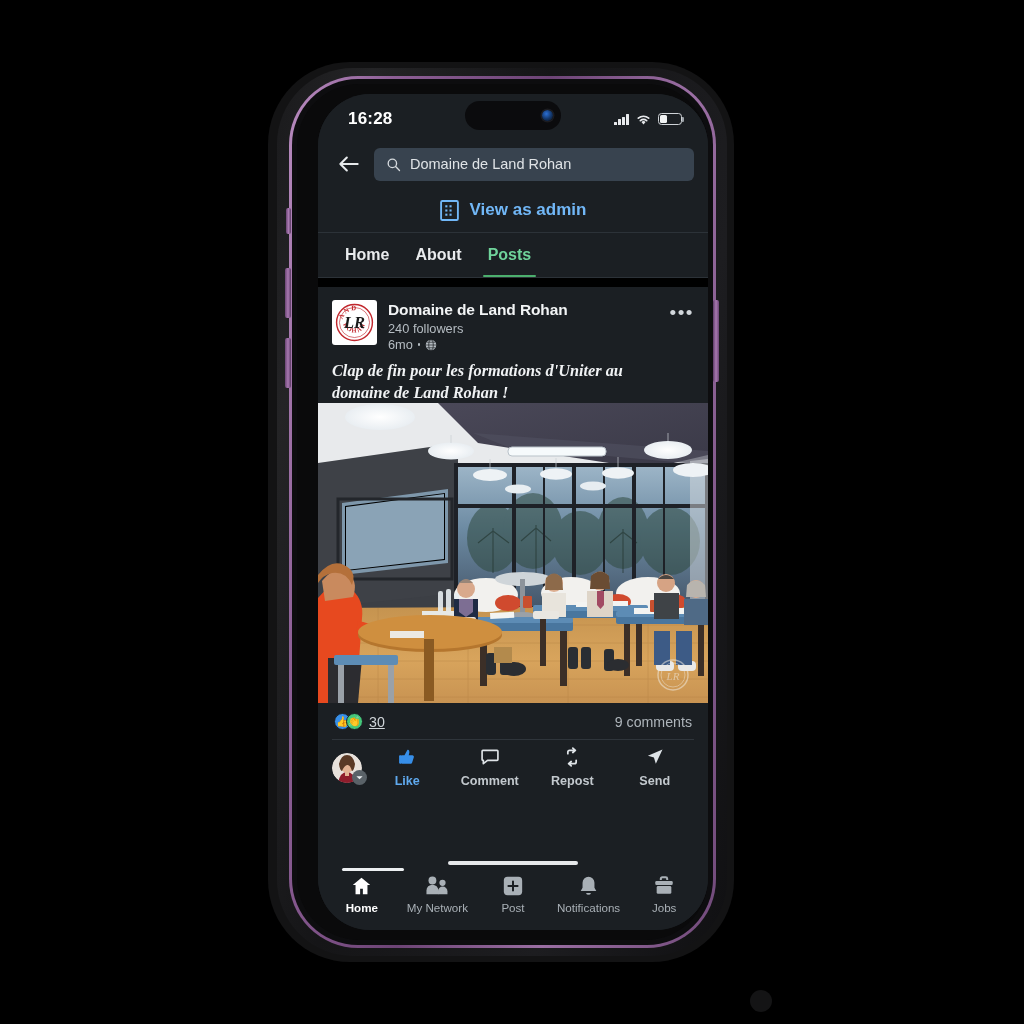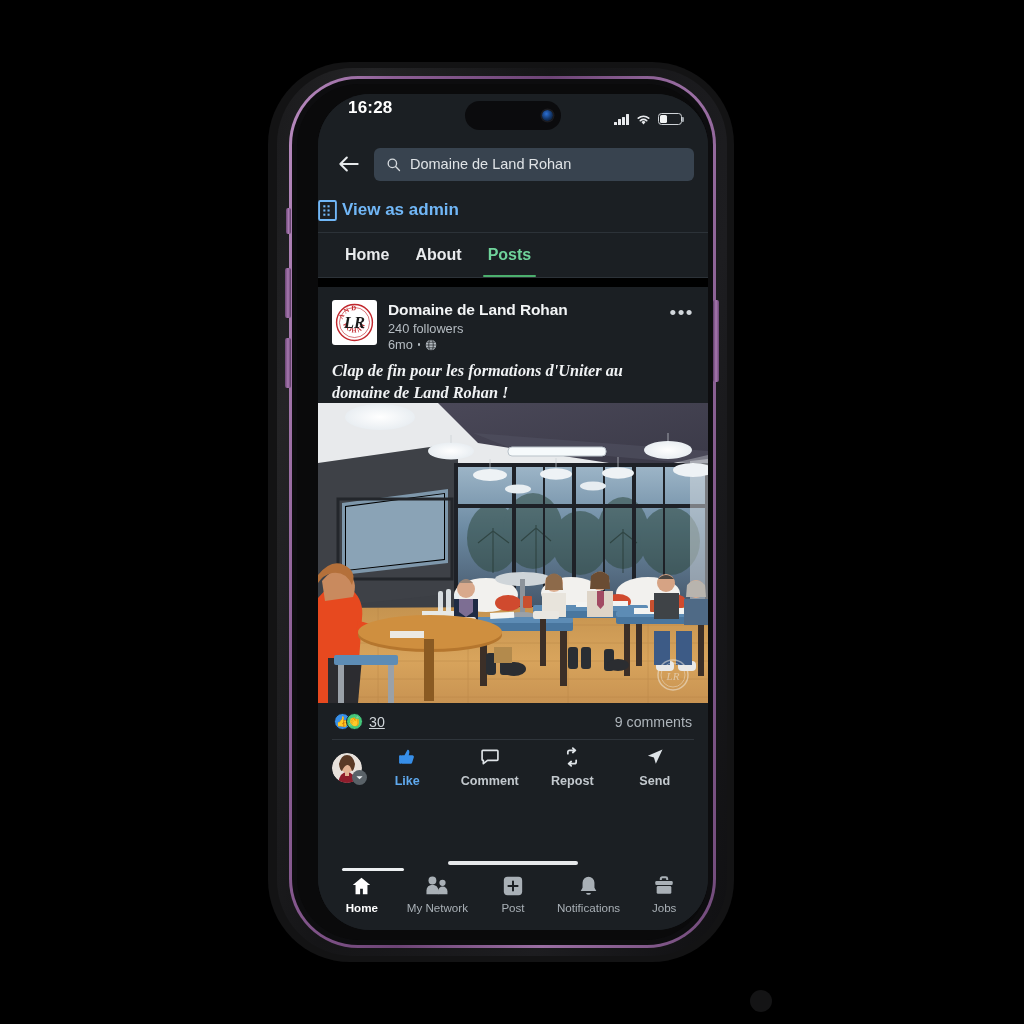--- a/index.html
+++ b/index.html
@@ -71,21 +71,21 @@
     border-radius: 52px;
     background: #1b1f23;
     overflow: hidden;
     display: flex; flex-direction: column;
   }
 
   
   .statusbar {
     height: 46px; flex: 0 0 46px;
     background: #1b1f23;
-    display: flex; 
+    display: flex; align-items: center;
     padding: 0 26px 0 30px;
     position: relative;
   }
   .status-time {
     color: #fff; font-size: 17px; font-weight: 700; letter-spacing: .2px;
     margin-top: 4px;
   }
   .dynamic-island {
     position: absolute; left: 50%; top: 7px; transform: translateX(-50%);
     width: 96px; height: 29px; border-radius: 16px;
@@ -113,22 +113,22 @@
   .back-arrow { width: 26px; height: 26px; flex: 0 0 26px; cursor: pointer; }
   .searchbox {
     flex: 1; height: 33px; border-radius: 6px; background: #38434f;
     display: flex; align-items: center; gap: 9px; padding: 0 12px;
   }
   .search-ico { flex: 0 0 15px; }
   .search-txt { color: #dfe3e6; font-size: 14.5px; white-space: nowrap; }
 
   
   .admin-row {
-    flex: 0 0 45px; display: flex; align-items: center; 
-    gap: 5px; background: #1b1f23; border-bottom: 1px solid #2c3238;
+    flex: 0 0 45px; display: flex; align-items: center; justify-content: center;
+    gap: 11px; background: #1b1f23; border-bottom: 1px solid #2c3238;
   }
   .admin-label { color: #71b7f7; font-size: 17px; font-weight: 600; }
 
   
   .tabs {
     flex: 0 0 45px; display: flex; align-items: stretch;
     padding: 0 14px; background: #1b1f23; border-bottom: 1px solid #2c3238;
   }
   .tab { display:flex; align-items:center; padding: 0 13px; position: relative;
          color:#e9ebed; font-size: 16px; font-weight: 700; cursor: pointer; }

